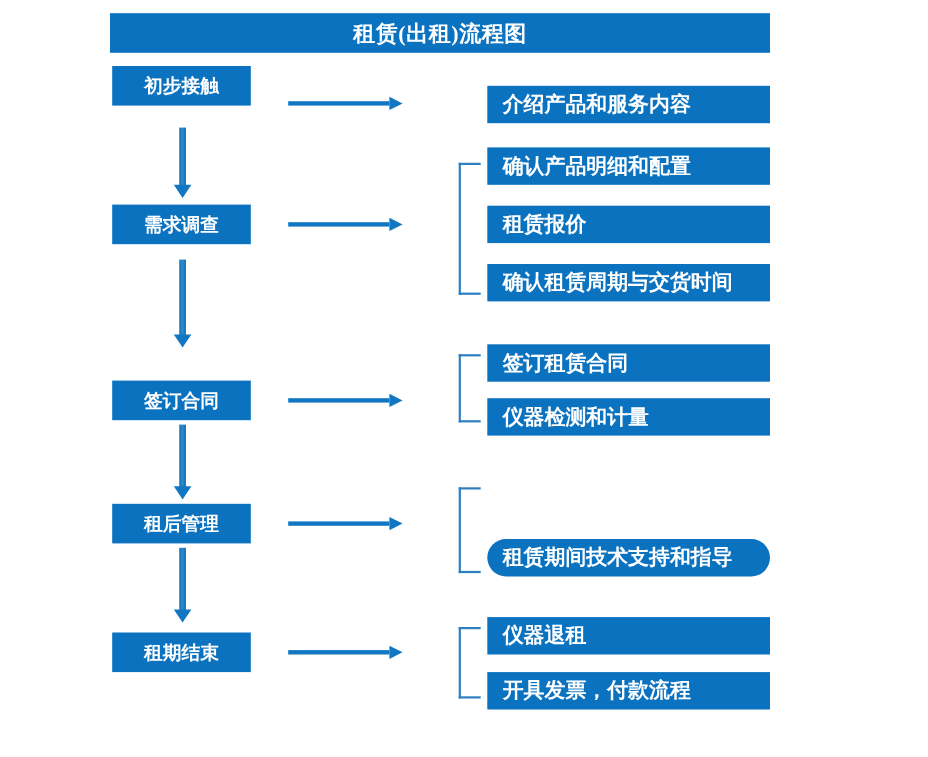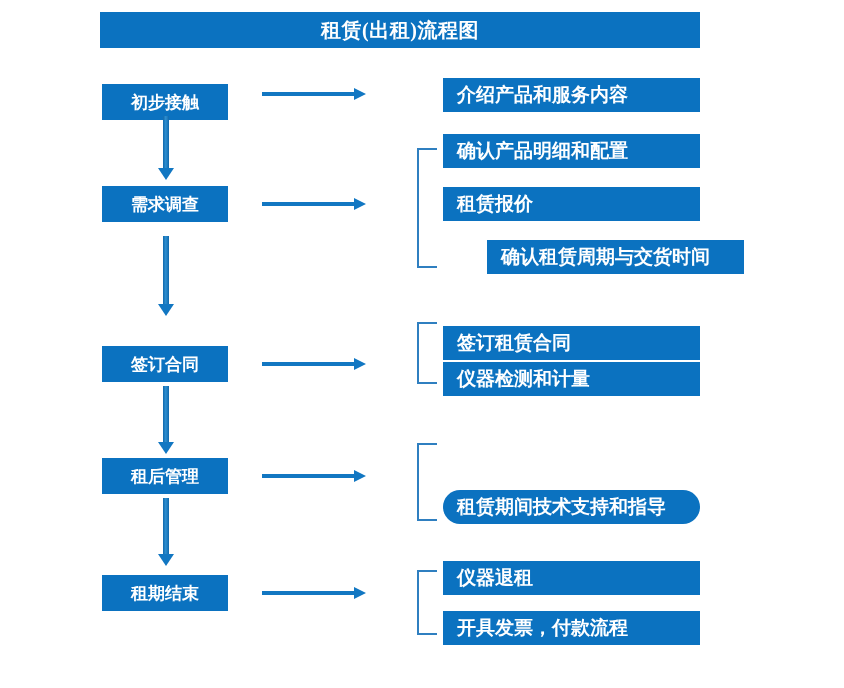--- a/index.html
+++ b/index.html
@@ -130,21 +130,21 @@
     border-bottom: 2px solid #2f7fc0;
   }
 </style>
 </head>
 <body>
 
 <div id="flow-canvas">
 
   <div class="title-bar">租赁(出租)流程图</div>
 
-  <div class="node stage" style="top:84px;">初步接触</div>
+  <div class="node stage" style="top:60px;">初步接触</div>
 
   <div class="h-arrow" style="top:87px;">
     <div class="shaft"></div>
     <div class="head"></div>
   </div>
 
   <div class="node detail" style="top:78px;">介绍产品和服务内容</div>
 
   <div class="v-arrow" style="top:116px; height:64px;">
     <div class="shaft"></div>
@@ -155,37 +155,37 @@
 
   <div class="h-arrow" style="top:197px;">
     <div class="shaft"></div>
     <div class="head"></div>
   </div>
 
   <div class="bracket" style="top:148px; height:120px;"></div>
 
   <div class="node detail" style="top:134px;">确认产品明细和配置</div>
   <div class="node detail" style="top:187px;">租赁报价</div>
-  <div class="node detail" style="top:240px;margin-left:44px;">确认租赁周期与交货时间</div>
+  <div class="node detail" style="top:240px;">确认租赁周期与交货时间</div>
 
   <div class="v-arrow" style="top:236px; height:80px;">
     <div class="shaft"></div>
     <div class="head"></div>
   </div>
 
   <div class="node stage" style="top:346px;">签订合同</div>
 
   <div class="h-arrow" style="top:357px;">
     <div class="shaft"></div>
     <div class="head"></div>
   </div>
 
   <div class="bracket" style="top:322px; height:62px;"></div>
 
-  <div class="node detail" style="top:326px;">签订租赁合同</div>
+  <div class="node detail" style="top:313px;">签订租赁合同</div>
   <div class="node detail" style="top:362px;">仪器检测和计量</div>
 
   <div class="v-arrow" style="top:386px; height:68px;">
     <div class="shaft"></div>
     <div class="head"></div>
   </div>
 
   <div class="node stage" style="top:458px;">租后管理</div>
 
   <div class="h-arrow" style="top:469px;">

